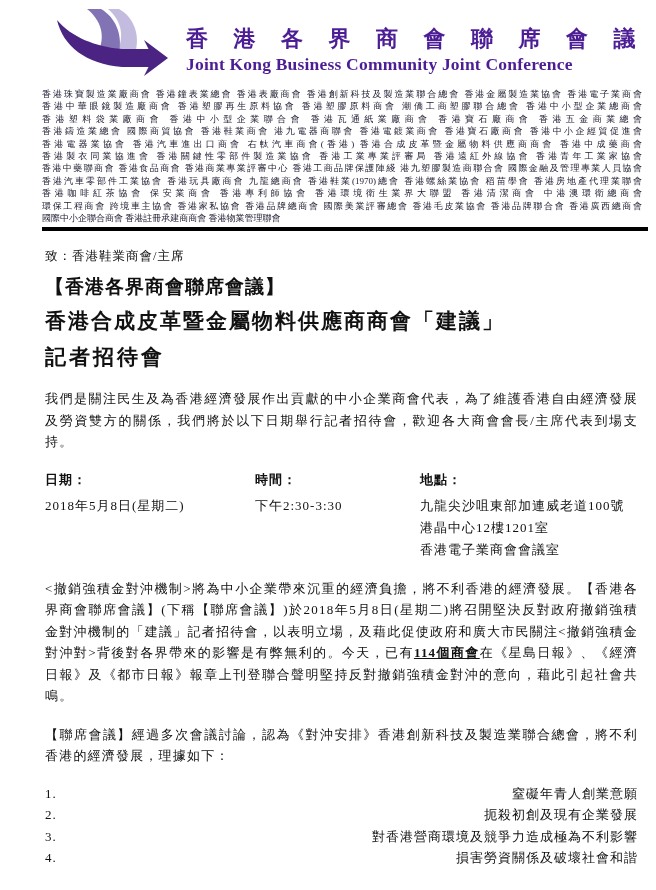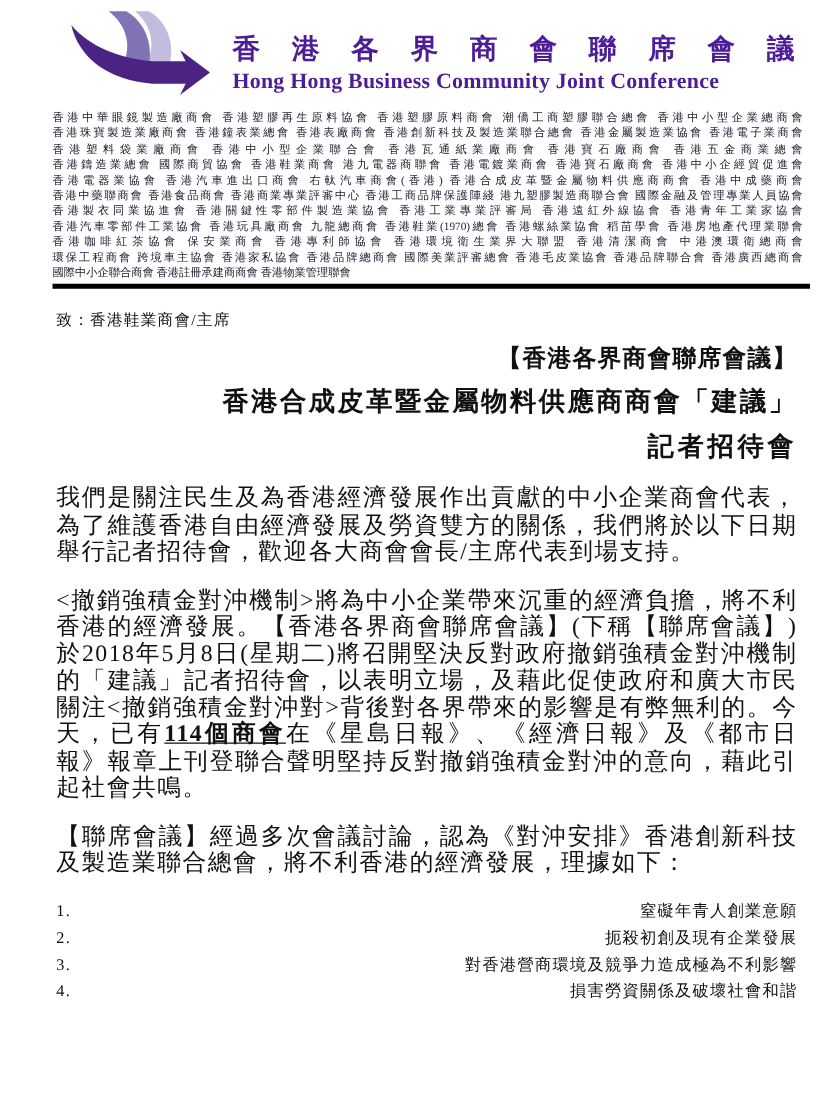--- a/index.html
+++ b/index.html
@@ -26,26 +26,26 @@
     white-space:nowrap;line-height:22px;margin-top:1px;
   }
   
   .org-list{margin:8px 14px 0 42px;font-size:9px;line-height:12.4px;color:#1a1a2e;}
   .org-line{text-align:justify;text-align-last:justify;white-space:normal;}
   .org-line:last-child{text-align-last:left;}
   .divider-thick{height:4px;background:#000;margin:3px 8px 0 42px;}
   
   .body-block{margin:0 18px 0 45px;}
   .recipient{margin-top:17px;font-size:12.5px;letter-spacing:1px;}
-  .doc-title{text-align:right;font-weight:bold;}
+  .doc-title{text-align:left;font-weight:bold;}
   .doc-title .t1{font-size:19px;margin-top:9px;letter-spacing:1px;}
   .doc-title .t2{font-size:21px;margin-top:7px;letter-spacing:2px;}
   .doc-title .t3{font-size:21px;margin-top:8px;letter-spacing:3px;}
   .para{
-    margin-top:17px;font-size:19px;line-height:21.5px;
+    margin-top:17px;font-size:13px;line-height:21.5px;
     text-align:justify;letter-spacing:1.2px;
   }
   .hl{font-weight:bold;text-decoration:underline;}
   
   .event{display:flex;margin-top:18px;font-size:13px;letter-spacing:1px;}
   .event .col1{width:210px;}
   .event .col2{width:165px;}
   .event .col3{flex:1;}
   .event .lbl{font-weight:bold;margin-bottom:6px;}
   .event .val{line-height:22px;}
@@ -62,39 +62,39 @@
 
   <div class="header">
     <svg class="logo" viewBox="0 0 126 74" xmlns="http://www.w3.org/2000/svg">
       <path d="M52,3 C64,13 69,28 62,44 L80,44 C84,26 76,10 63,3 Z" fill="#c3bcde"></path>
       <path d="M31,3 C45,14 50,30 42,47 L63,47 C67,28 59,11 45,3 Z" fill="#8273b4"></path>
       <path d="M1,14 C7,40 30,58 66,61 L98,61 L98,43 L66,43 C40,41 15,31 1,14 Z" fill="#4a2383"></path>
       <path d="M88,34 L112,52 L88,70 L97,52 Z" fill="#4a2383"></path>
     </svg>
     <div class="header-titles">
       <div class="title-zh">香 港 各 界 商 會 聯 席 會 議</div>
-      <div class="title-en">Hong Hong Business Community Joint Conference</div>
+      <div class="title-en">Joint Kong Business Community Joint Conference</div>
     </div>
   </div>
 
   <div class="org-list">
 
+      <div class="org-line">香港珠寶製造業廠商會 香港鐘表業總會 香港表廠商會 香港創新科技及製造業聯合總會 香港金屬製造業協會 香港電子業商會</div>
+
       <div class="org-line">香港中華眼鏡製造廠商會 香港塑膠再生原料協會 香港塑膠原料商會 潮僑工商塑膠聯合總會 香港中小型企業總商會</div>
-
-      <div class="org-line">香港珠寶製造業廠商會 香港鐘表業總會 香港表廠商會 香港創新科技及製造業聯合總會 香港金屬製造業協會 香港電子業商會</div>
 
       <div class="org-line">香港塑料袋業廠商會 香港中小型企業聯合會 香港瓦通紙業廠商會 香港寶石廠商會 香港五金商業總會</div>
 
       <div class="org-line">香港鑄造業總會 國際商貿協會 香港鞋業商會 港九電器商聯會 香港電鍍業商會 香港寶石廠商會 香港中小企經貿促進會</div>
 
       <div class="org-line">香港電器業協會 香港汽車進出口商會 右軚汽車商會(香港) 香港合成皮革暨金屬物料供應商商會 香港中成藥商會</div>
 
+      <div class="org-line">香港製衣同業協進會 香港關鍵性零部件製造業協會 香港工業專業評審局 香港遠紅外線協會 香港青年工業家協會</div>
+
       <div class="org-line">香港中藥聯商會 香港食品商會 香港商業專業評審中心 香港工商品牌保護陣綫 港九塑膠製造商聯合會 國際金融及管理專業人員協會</div>
-
-      <div class="org-line">香港製衣同業協進會 香港關鍵性零部件製造業協會 香港工業專業評審局 香港遠紅外線協會 香港青年工業家協會</div>
 
       <div class="org-line">香港汽車零部件工業協會 香港玩具廠商會 九龍總商會 香港鞋業(1970)總會 香港螺絲業協會 稻苗學會 香港房地產代理業聯會</div>
 
       <div class="org-line">香港咖啡紅茶協會 保安業商會 香港專利師協會 香港環境衛生業界大聯盟 香港清潔商會 中港澳環衛總商會</div>
 
 
       <div class="org-line">環保工程商會 跨境車主協會 香港家私協會 香港品牌總商會 國際美業評審總會 香港毛皮業協會 香港品牌聯合會 香港廣西總商會</div>
 
       <div class="org-line">國際中小企聯合商會 香港註冊承建商商會 香港物業管理聯會</div>
     </div>
@@ -105,20 +105,41 @@
     <div class="recipient">致：香港鞋業商會/主席</div>
 
     <div class="doc-title">
       <div class="t1">【香港各界商會聯席會議】</div>
       <div class="t2">香港合成皮革暨金屬物料供應商商會「建議」</div>
       <div class="t3">記者招待會</div>
     </div>
 
     <div class="para">我們是關注民生及為香港經濟發展作出貢獻的中小企業商會代表，為了維護香港自由經濟發展及勞資雙方的關係，我們將於以下日期舉行記者招待會，歡迎各大商會會長/主席代表到場支持。</div>
 
+    <div class="event">
+      <div class="col1">
+        <div class="lbl">日期：</div>
+        <div class="val">2018年5月8日(星期二)</div>
+      </div>
+      <div class="col2">
+        <div class="lbl">時間：</div>
+        <div class="val">下午2:30-3:30</div>
+      </div>
+      <div class="col3">
+        <div class="lbl">地點：</div>
+        <div class="val">
+
+            <div>九龍尖沙咀東部加連威老道100號</div>
+
+            <div>港晶中心12樓1201室</div>
+
+            <div>香港電子業商會會議室</div>
+          </div>
+      </div>
+    </div>
 
     <div class="para">
       <span>&lt;撤銷強積金對沖機制&gt;將為中小企業帶來沉重的經濟負擔，將不利香港的經濟發展。【香港各界商會聯席會議】(下稱【聯席會議】)於2018年5月8日(星期二)將召開堅決反對政府撤銷強積金對沖機制的「建議」記者招待會，以表明立場，及藉此促使政府和廣大市民關注&lt;撤銷強積金對沖對&gt;背後對各界帶來的影響是有弊無利的。今天，已有</span><span class="hl">114個商會</span><span>在《星島日報》、《經濟日報》及《都市日報》報章上刊登聯合聲明堅持反對撤銷強積金對沖的意向，藉此引起社會共鳴。</span>
     </div>
 
     <div class="para">【聯席會議】經過多次會議討論，認為《對沖安排》香港創新科技及製造業聯合總會，將不利香港的經濟發展，理據如下：</div>
 
     <div class="reasons">
 
         <div class="reason-row">

